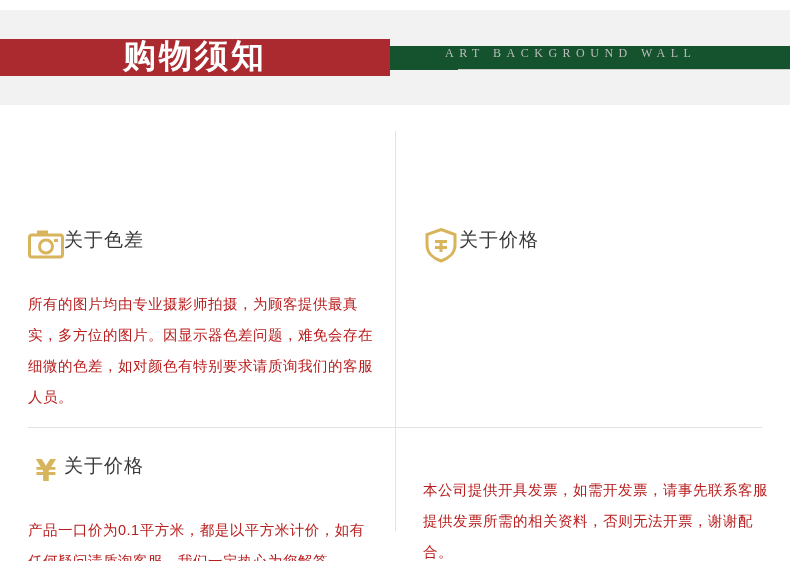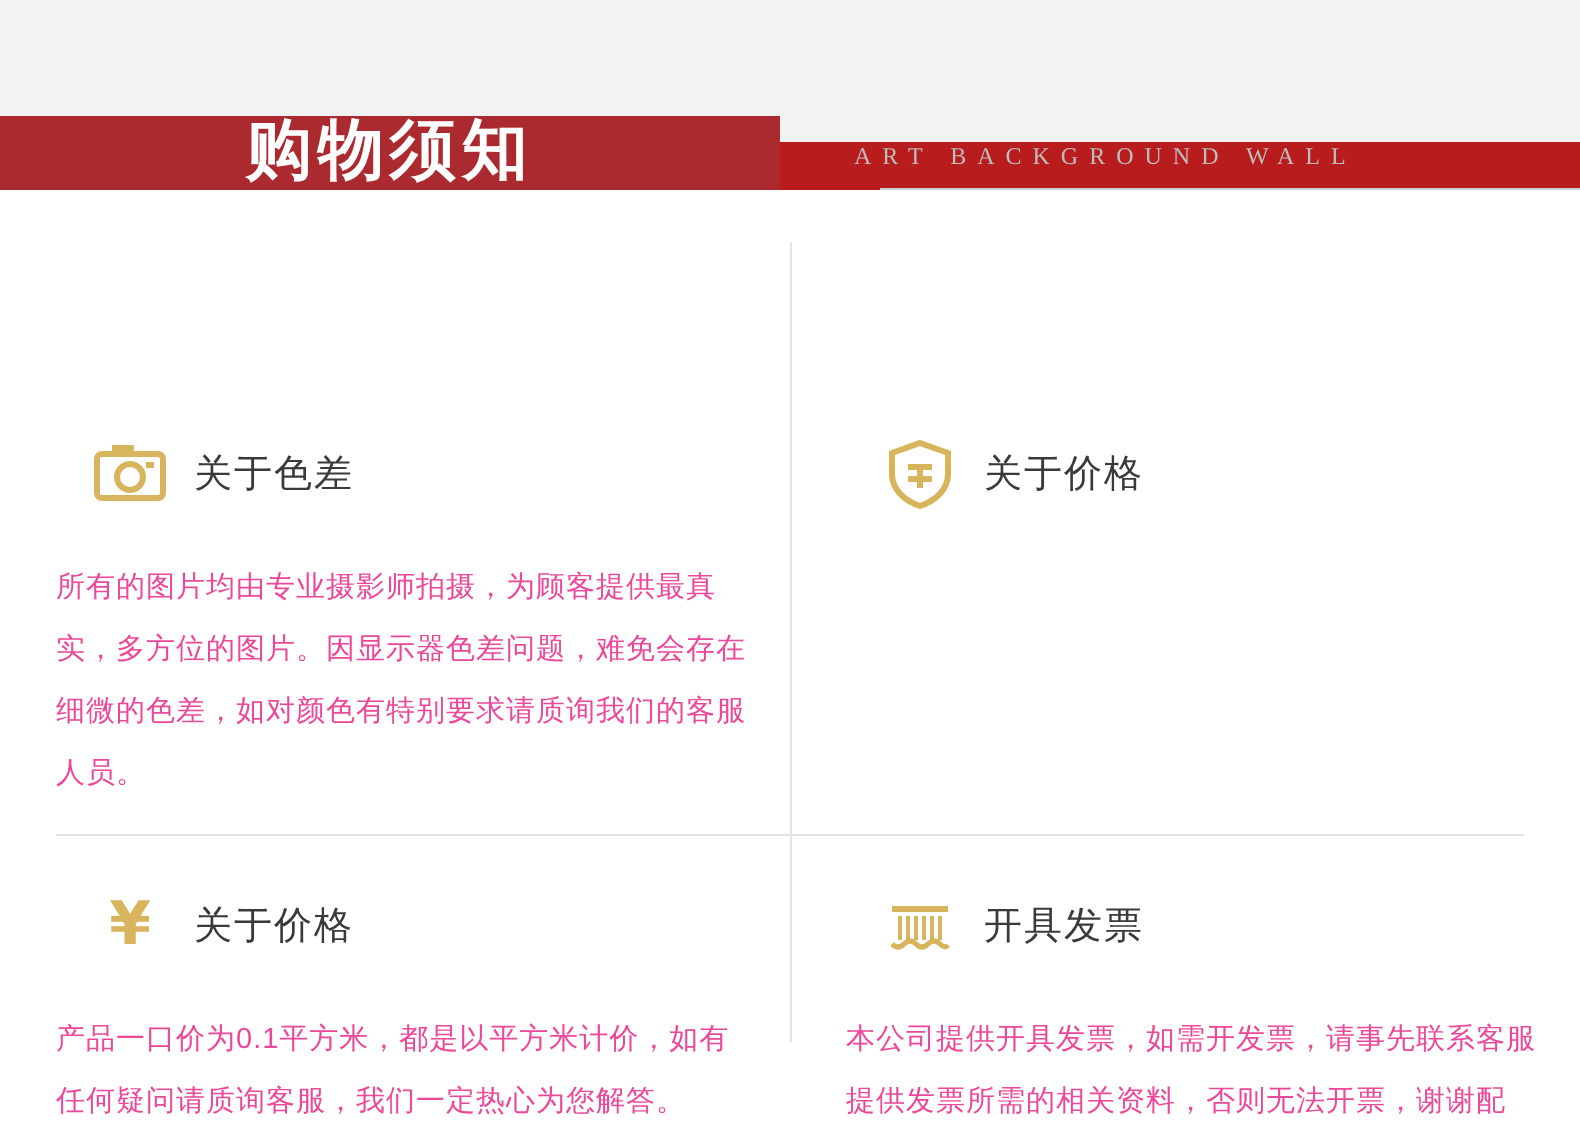--- a/index.html
+++ b/index.html
@@ -19,45 +19,46 @@
     position: relative;
     width: 790px;
     height: 561px;
     background: #ffffff;
   }
 
   
   .header {
     position: relative;
     display: flex;
-    align-items: flex-end;
+    align-items: center;
     height: 95px;
     background: #f2f2f2;
+    margin-top: 10px;
   }
   .header-red {
     width: 390px;
     background: #ab2a30;
     display: flex;
     align-items: center;
     justify-content: center;
     position: relative;
   }
   .header-title {
     color: #ffffff;
     font-size: 33px;
     font-weight: bold;
     letter-spacing: 3px;
     line-height: 1;
     padding-bottom: 4px;
   }
   .header-right {
     flex: 1;
     position: relative;
-    background: #b91c1c;
-    padding-left: 34px;
+    background: #14532d;
+    padding-left: 52px;
     display: flex;
     flex-direction: column;
     justify-content: center;
   }
   .header-sub {
     color: #bdbdbd;
     font-size: 12px;
     letter-spacing: 5.5px;
     margin-left: 3px;
     margin-bottom: 2px;
@@ -110,35 +111,32 @@
     position: absolute;
     width: 368px;
   }
   .cell-tl { left: 28px;  top: 122px; }
   .cell-tr { left: 423px; top: 122px; }
   .cell-bl { left: 28px;  top: 348px; }
   .cell-br { left: 423px; top: 348px; }
 
   .cell-head {
     display: flex;
-    align-items: center;
-    gap: 14px;
     height: 40px;
-    margin-left: 19px;
   }
   .cell-title {
     font-size: 19px;
     color: #3a3a3a;
     letter-spacing: 1px;
   }
   .cell-body {
     margin-top: 22px;
     font-size: 14.5px;
     line-height: 31px;
-    color: #ec4899;
+    color: #b91c1c;
     letter-spacing: 0.5px;
     width: 345px;
   }
 
   .icon {
     width: 36px;
     height: 36px;
     flex: 0 0 36px;
     display: block;
   }
@@ -204,30 +202,17 @@
 
     <div class="cell cell-bl">
       <div class="cell-head">
         <div class="yen-icon">¥</div>
         <div class="cell-title">关于价格</div>
       </div>
       <div class="cell-body">产品一口价为0.1平方米，都是以平方米计价，如有任何疑问请质询客服，我们一定热心为您解答。</div>
     </div>
 
     <div class="cell cell-br">
-      <div class="cell-head">
-        <svg class="icon" viewBox="0 0 36 36">
-          <rect x="4" y="8" width="28" height="3" fill="#d8b45c"></rect>
-          <rect x="7" y="13" width="2" height="12" fill="#d8b45c"></rect>
-          <rect x="11" y="13" width="2" height="12" fill="#d8b45c"></rect>
-          <rect x="15" y="13" width="2" height="12" fill="#d8b45c"></rect>
-          <rect x="19" y="13" width="2" height="12" fill="#d8b45c"></rect>
-          <rect x="23" y="13" width="2" height="12" fill="#d8b45c"></rect>
-          <rect x="27" y="13" width="2" height="12" fill="#d8b45c"></rect>
-          <path d="M4 27 Q7 30 10 27 Q13 24 16 27 Q19 30 22 27 Q25 24 28 27 Q30.5 29.5 32 27.5" fill="none" stroke="#d8b45c" stroke-width="2.6"></path>
-        </svg>
-        <div class="cell-title">开具发票</div>
-      </div>
       <div class="cell-body">本公司提供开具发票，如需开发票，请事先联系客服提供发票所需的相关资料，否则无法开票，谢谢配合。</div>
     </div>
   </div>
 
 </div>
 
 </body></html>

